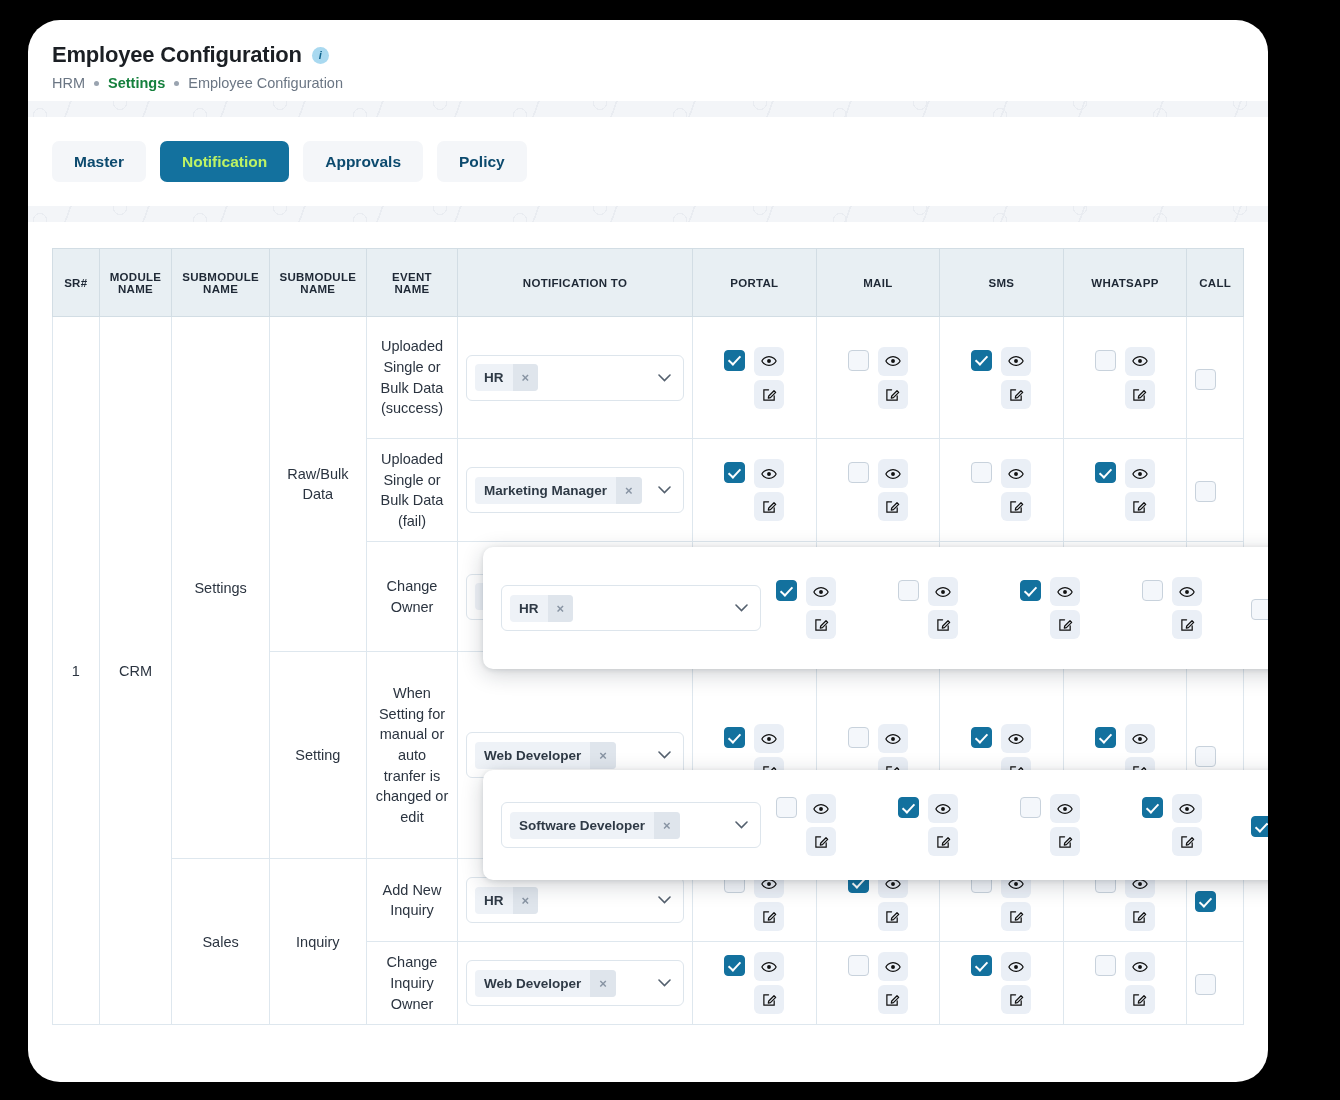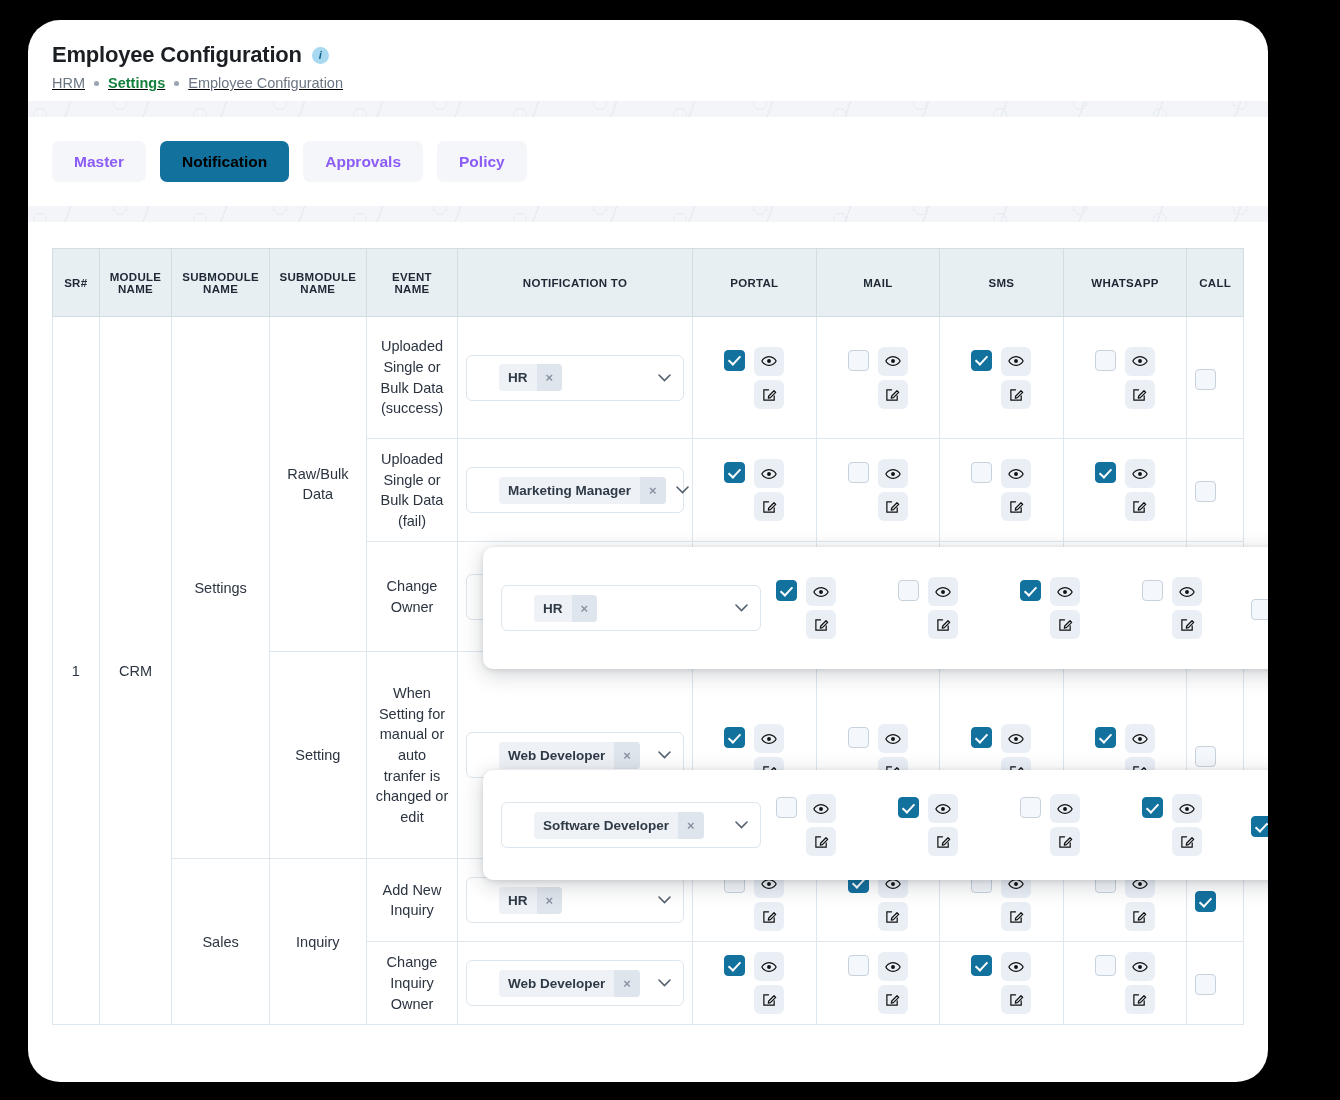--- a/index.html
+++ b/index.html
@@ -30,21 +30,21 @@
   }
   .info-icon {
     width: 17px; height: 17px; border-radius: 50%;
     background: #a9d9f0; color: #12658f;
     font-size: 11px; font-weight: bold; font-style: italic;
     display: flex; align-items: center; justify-content: center;
     line-height: 1;
   }
   .breadcrumb {
     display: flex; align-items: center; gap: 9px;
-    margin-top: 7px; font-size: 14.5px; text-decoration: underline;
+    margin-top: 7px; font-size: 14.5px;
   }
   .crumb { color: #6b7684; }
   .crumb.current { color: #15803d; font-weight: bold; }
   .crumb-dot {
     width: 5px; height: 5px; border-radius: 50%;
     background: #9aa4b0; display: inline-block;
   }
 
   
   .wm-strip {
@@ -55,25 +55,25 @@
       radial-gradient(circle at 92px 2px, transparent 6px, #e8ecf1 6px, #e8ecf1 7px, transparent 7px),
       linear-gradient(110deg, transparent 48%, #e8ecf1 48%, #e8ecf1 50%, transparent 50%);
     background-size: 160px 26px, 160px 26px, 78px 26px;
     opacity: .95;
   }
 
   
   .tabs-bar { padding: 24px 0 24px 24px; display: flex; gap: 14px; }
   .tab {
     padding: 12px 22px; border-radius: 7px;
-    background: #f4f6f9; color: #8b5cf6;
+    background: #f4f6f9; color: #0c4a6e;
     font-size: 15.5px; font-weight: bold;
     border: none; cursor: pointer; line-height: 1.1;
   }
-  .tab.active { background: #13719e; color: #000000; }
+  .tab.active { background: #13719e; color: #bef264; }
 
   
   .table-wrap { padding: 26px 24px 0 24px; position: relative; }
   table.cfg {
     width: 100%; border-collapse: collapse;
     table-layout: fixed; background: #fff; padding-left: 32px;
   }
   table.cfg th {
     background: #e8eff3; color: #1e2835;
     font-size: 11.5px; font-weight: bold; letter-spacing: .3px;
@@ -105,21 +105,20 @@
     background: #fff; min-height: 46px;
     display: flex; align-items: center; gap: 6px;
     padding: 6px 8px; text-align: left;
   }
   .msel .tags { flex: 1 1 auto; display: flex; flex-wrap: wrap; gap: 5px; }
   .pill {
     display: inline-flex; align-items: stretch;
     border-radius: 4px; overflow: hidden;
     font-size: 13.5px; color: #2f3a46; font-weight: bold;
     background: #eef2f7;
-    margin-left: 24px;
   }
   .pill .pl-label { padding: 6px 9px; white-space: nowrap; }
   .pill .pl-x {
     padding: 6px 9px; background: #dfe5ec; color: #8894a3;
     font-size: 13px; cursor: pointer; display: flex; align-items: center;
   }
   .caret {
     flex: 0 0 auto; color: #54606e; font-size: 12px;
     padding: 0 4px; cursor: pointer; line-height: 1;
   }

